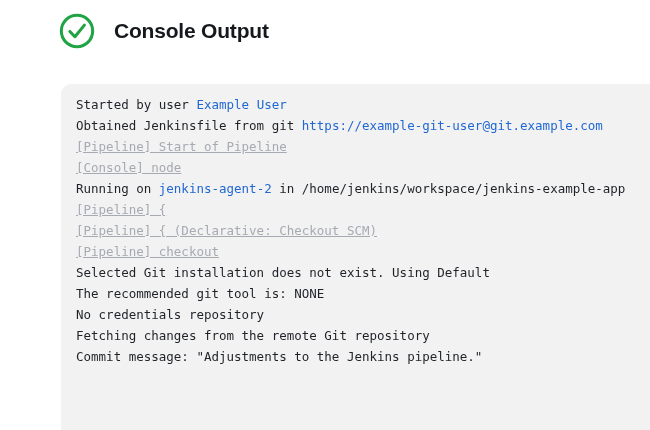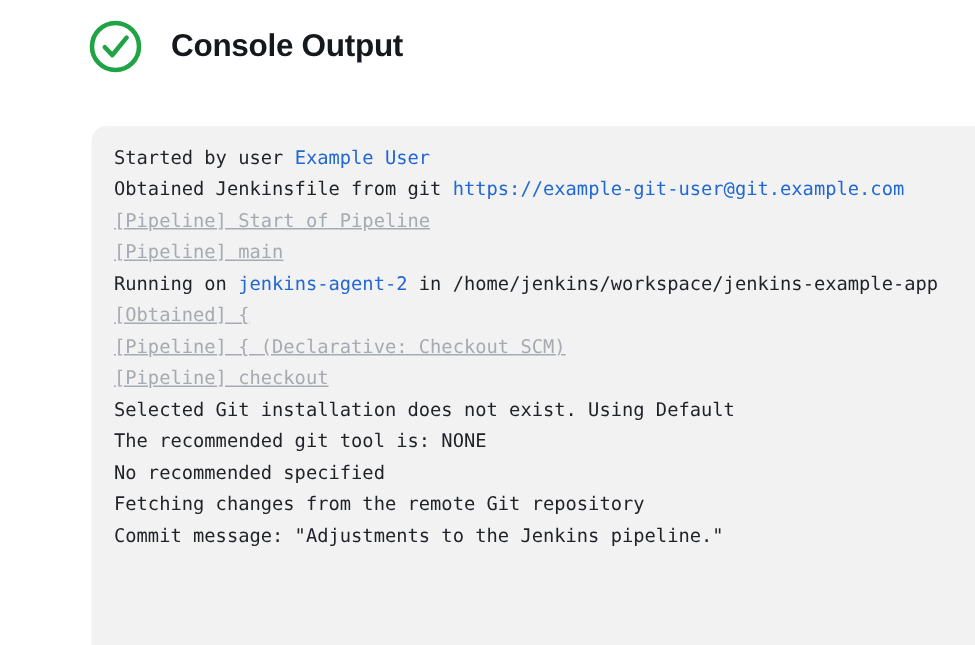--- a/index.html
+++ b/index.html
@@ -69,25 +69,25 @@
       <circle cx="20" cy="20" r="16.5" fill="none" stroke="#1fa344" stroke-width="3.2"></circle>
       <path d="M12.5 20.5 L17.8 26 L27.8 13.8" fill="none" stroke="#1fa344" stroke-width="3.2" stroke-linecap="round" stroke-linejoin="round"></path>
     </svg>
     <h1 class="page-title">Console Output</h1>
   </div>
 
   <div class="console">
       <div class="line"><span class="plain">Started by user </span><a class="link">Example User</a></div>
       <div class="line"><span class="plain">Obtained Jenkinsfile from git </span><a class="link">https://example-git-user@git.example.com</a></div>
       <div class="line"><span class="muted">[Pipeline] Start of Pipeline</span></div>
-      <div class="line"><span class="muted">[Pipeline] main</span></div>
+      <div class="line"><span class="muted">[Console] node</span></div>
       <div class="line"><span class="plain">Running on </span><a class="link">jenkins-agent-2</a><span class="plain"> in /home/jenkins/workspace/jenkins-example-app</span></div>
-      <div class="line"><span class="muted">[Obtained] {</span></div>
+      <div class="line"><span class="muted">[Pipeline] {</span></div>
       <div class="line"><span class="muted">[Pipeline] { (Declarative: Checkout SCM)</span></div>
       <div class="line"><span class="muted">[Pipeline] checkout</span></div>
       <div class="line"><span class="plain">Selected Git installation does not exist. Using Default</span></div>
       <div class="line"><span class="plain">The recommended git tool is: NONE</span></div>
-      <div class="line"><span class="plain">No recommended specified</span></div>
+      <div class="line"><span class="plain">No credentials repository</span></div>
       <div class="line"><span class="plain">Fetching changes from the remote Git repository</span></div>
       <div class="line"><span class="plain">Commit message: "Adjustments to the Jenkins pipeline."</span></div>
     </div>
 
 </div>
 
 </body></html>

